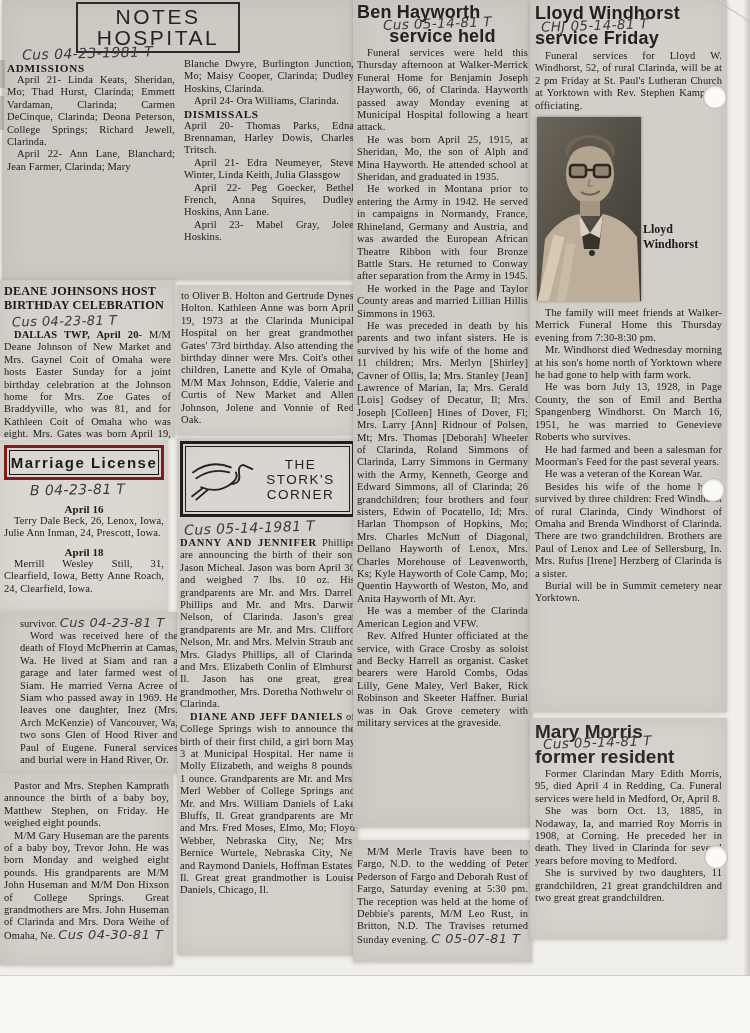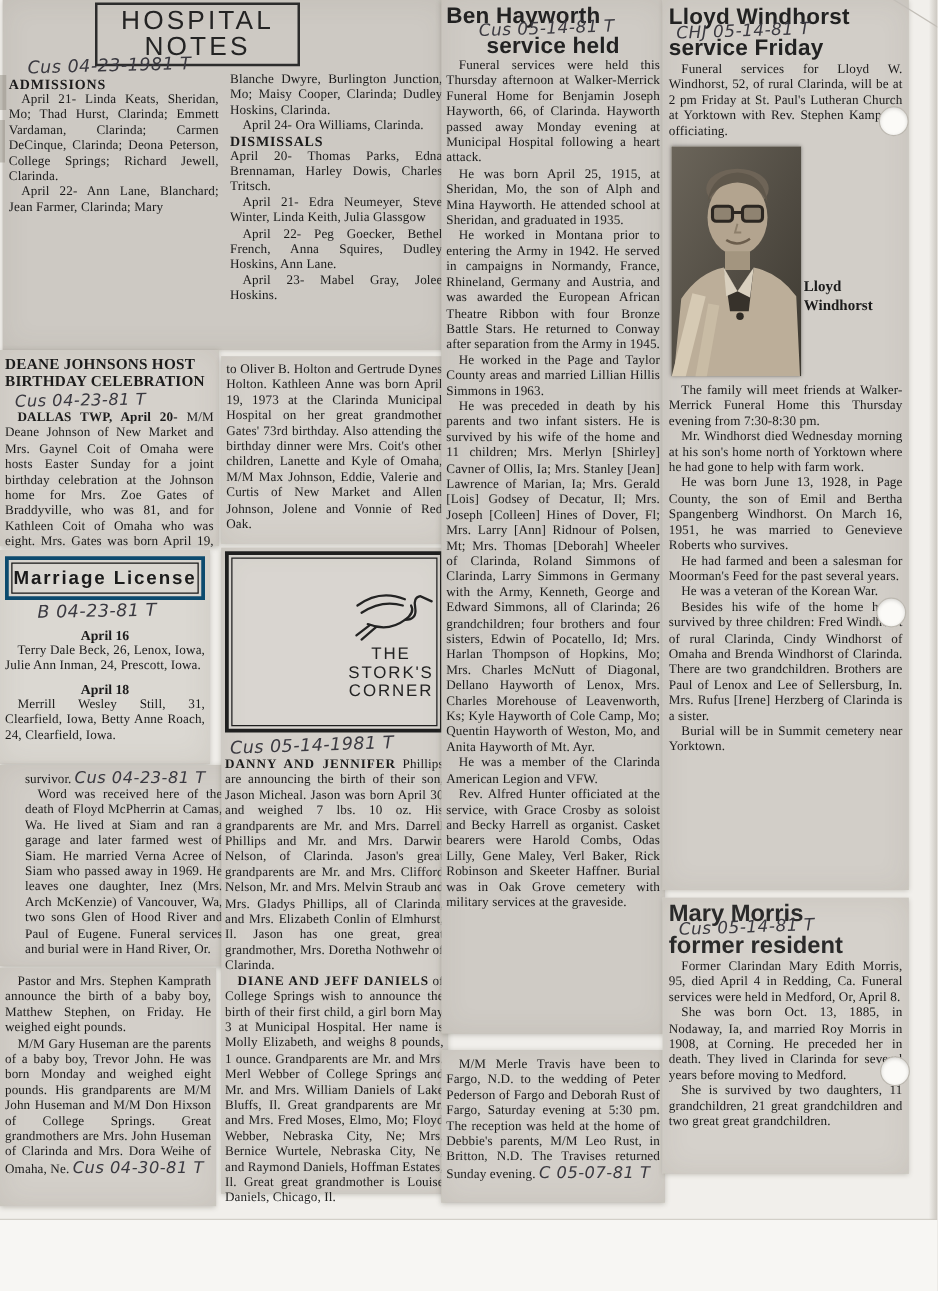--- a/index.html
+++ b/index.html
@@ -30,35 +30,35 @@
   .hn-colA { position:absolute; left:5px; top:62px; width:168px; }
   .hn-colB { position:absolute; left:182px; top:58px; width:170px; }
   
   #clip-deane { left:0; top:280px; width:175px; height:157px; background:#d5d1cb; padding:4px 4px 0; }
   .deane-h { font-weight:bold; font-size:12.2px; line-height:14px; letter-spacing:.2px; }
   .stamp-line { font-size:13px; transform:rotate(-1deg); margin:1px 0 1px 8px; }
   
   #clip-holton { left:177px; top:285px; width:181px; height:150px; background:#d5d1cb; padding:5px 4px 0; }
   
   #clip-marriage { left:0; top:440px; width:168px; height:171px; background:#dbd8d2; padding:5px 4px 0; }
-  .ml-box { border:3px solid #0c4a6e; padding:2px; }
+  .ml-box { border:3px solid #7f1d1d; padding:2px; }
   .ml-box-inner { border:1px solid #161616; text-align:center; font-family:"Liberation Sans", sans-serif;
                   font-weight:bold; font-size:15px; letter-spacing:1.5px; padding:3px 0; }
   .ml-date { text-align:center; font-weight:bold; font-size:11px; margin-top:6px; }
   
   #clip-mcpherrin { left:0; top:612px; width:198px; height:161px; background:#d1cdc7; padding:3px 20px 0; }
   .frag-line { font-size:10.5px; }
   .frag-line .hw { font-size:13px; }
   
   #clip-births { left:0; top:774px; width:173px; height:191px; background:#d3cfc9; padding:6px 4px 0; }
   .inline-stamp { font-size:13px; }
   
   #clip-stork { left:177px; top:438px; width:181px; height:517px; background:#d4d0ca; padding:3px 3px 0; }
   .stork-box { border:3px solid #1f1f1f; padding:2px; background:rgba(255,255,255,.12); }
-  .stork-box-inner { border:1px solid #1f1f1f; display:flex; align-items:flex-end; padding:20px 2px;flex-direction:column; }
+  .stork-box-inner { border:1px solid #1f1f1f; display:flex; align-items:center; padding:8px 2px; }
   .stork-title { flex:1; text-align:center; font-family:"Liberation Sans", sans-serif; font-size:13.5px;
                  letter-spacing:1.5px; line-height:15px; color:#232323; }
   .stork-stamp { font-size:14px; transform:rotate(-2deg); margin:2px 0 2px 4px; }
   .lead-caps { font-weight:bold; letter-spacing:.8px; }
   
   #clip-hayworth { left:353px; top:0; width:179px; height:827px; background:#cfcbc5; padding:3px 4px 0; }
   .headline-wrap { position:relative; }
   .h-stamp { position:absolute; font-size:13.5px; transform:rotate(-2deg); white-space:nowrap; }
   
   #clip-travis { left:353px; top:840px; width:179px; height:122px; background:#d3cfc9; padding:6px 4px 0; }
@@ -75,22 +75,22 @@
 </style>
 </head>
 <body>
 
 <div class="page">
 
   <div class="page-num hw">3059</div>
 
   <section class="clip" id="clip-hospital">
     <div class="hn-box">
+      <div>NOTES</div>
       <div>HOSPITAL</div>
-      <div>NOTES</div>
     </div>
     <div class="hn-stamp hw">Cus 04-23-1981 T</div>
     <div class="hn-colA">
       <div class="sub-head">ADMISSIONS</div>
       <p>April 21- Linda Keats, Sheridan, Mo; Thad Hurst, Clarinda; Emmett Vardaman, Clarinda; Carmen DeCinque, Clarinda; Deona Peterson, College Springs; Richard Jewell, Clarinda.</p>
       <p>April 22- Ann Lane, Blanchard; Jean Farmer, Clarinda; Mary</p>
     </div>
     <div class="hn-colB">
       <p class="noindent">Blanche Dwyre, Burlington Junction, Mo; Maisy Cooper, Clarinda; Dudley Hoskins, Clarinda.</p>
       <p>April 24- Ora Williams, Clarinda.</p>
@@ -213,21 +213,21 @@
           <circle cx="55" cy="136" r="3" fill="#2e2a24"></circle>
         </svg>
       </div>
       <div class="lw-caption">
         <div>Lloyd</div>
         <div>Windhorst</div>
       </div>
     </div>
     <p>The family will meet friends at Walker-Merrick Funeral Home this Thursday evening from 7:30-8:30 pm.</p>
     <p>Mr. Windhorst died Wednesday morning at his son's home north of Yorktown where he had gone to help with farm work.</p>
-    <p>He was born June 13, 1928, in Page County, the son of Emil and Bertha Spangenberg Windhorst. On March 16, 1951, he was married to Genevieve Roberts who survives.</p>
+    <p>He was born July 13, 1928, in Page County, the son of Emil and Bertha Spangenberg Windhorst. On March 16, 1951, he was married to Genevieve Roberts who survives.</p>
     <p>He had farmed and been a salesman for Moorman's Feed for the past several years.</p>
     <p>He was a veteran of the Korean War.</p>
     <p>Besides his wife of the home he is survived by three children: Fred Windhorst of rural Clarinda, Cindy Windhorst of Omaha and Brenda Windhorst of Clarinda. There are two grandchildren. Brothers are Paul of Lenox and Lee of Sellersburg, In. Mrs. Rufus [Irene] Herzberg of Clarinda is a sister.</p>
     <p>Burial will be in Summit cemetery near Yorktown.</p>
   </section>
 
   <section class="clip" id="clip-morris">
     <div class="headline-wrap" style="height:46px;">
       <div class="morris-h">Mary Morris</div>
       <div class="h-stamp hw" style="left:8px; top:12px;">Cus 05-14-81 T</div>

